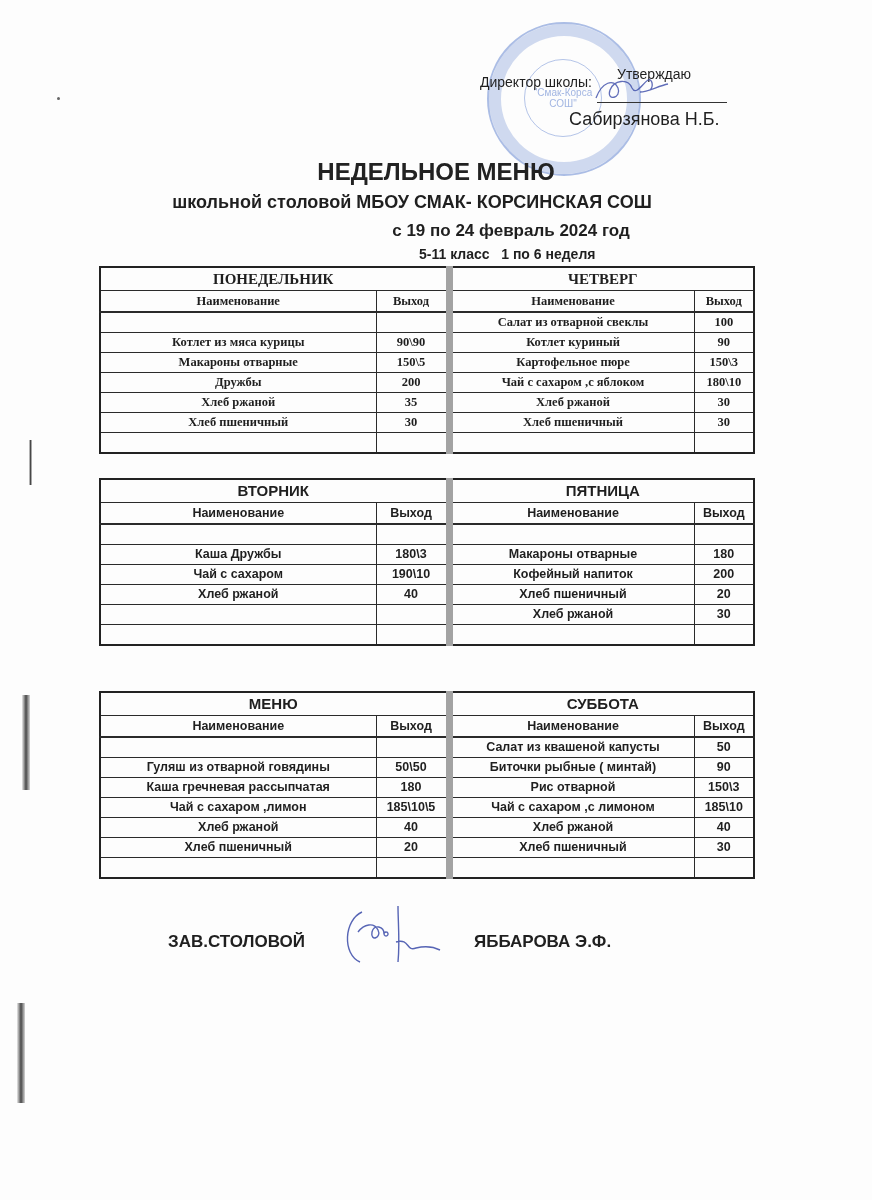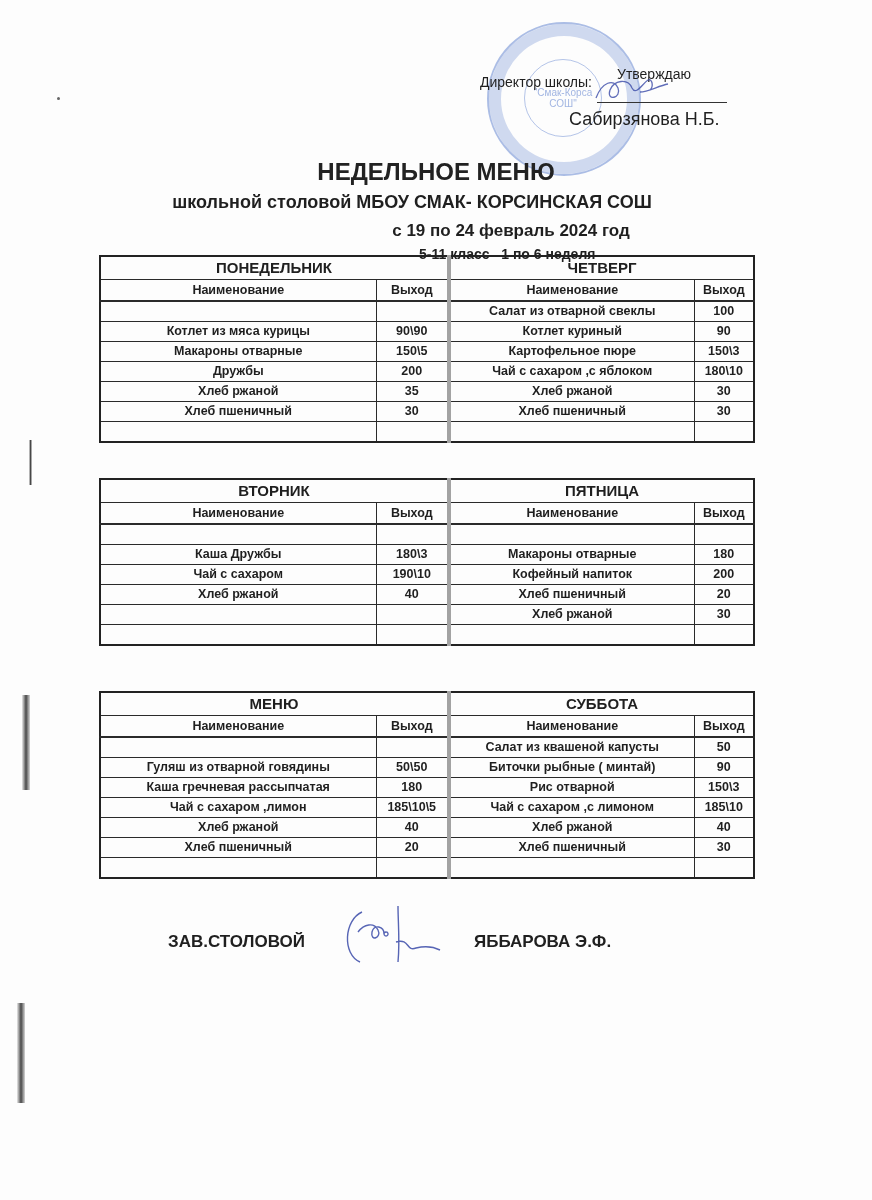--- a/index.html
+++ b/index.html
@@ -40,21 +40,21 @@
     }
     .menu-table td {
       border: 1px solid #2a2a2a; text-align: center; padding: 0; height: 19px; line-height: 19px;
       white-space: nowrap; overflow: hidden;
     }
     .menu-table .day td { font-size: 15px; height: 22px; line-height: 22px; border-top: 2px solid #222; }
     .menu-table .colhead td { height: 20px; border-bottom: 2px solid #2a2a2a; }
     .menu-table tr:last-child td { border-bottom: 2px solid #222; }
     .menu-table td:first-child { border-left: 2px solid #222; }
     .menu-table td:last-child { border-right: 2px solid #222; }
-    .menu-table td.split { border-left: 4px solid #a3a3a3; }
+    .menu-table td.split { border-left: 7px solid #a3a3a3; }
     
     .footer-left { left: 168px; top: 932px; font-size: 17px; font-weight: bold; }
     .footer-right { left: 474px; top: 932px; font-size: 17px; font-weight: bold; }
     .sig-canteen { left: 340px; top: 902px; width: 110px; height: 70px; }
     
     .scan-mark { left: 18px; width: 8px; background: linear-gradient(90deg, rgba(60,60,60,0.1), rgba(40,40,40,0.85), rgba(60,60,60,0.2)); }
     .dot { width: 3px; height: 3px; border-radius: 50%; background: #666; }
   </style>
 </head>
 <body>
@@ -77,21 +77,21 @@
   <path d="M4 26 C10 10, 22 6, 26 16 C30 26, 14 30, 18 18 C22 8, 36 6, 40 16 C44 24, 50 12, 56 8 C60 6, 62 14, 58 18 M48 20 C56 20, 66 14, 76 12" fill="none" stroke="#3a4aa8" stroke-width="1.3" opacity="0.8"></path>
 </svg>
 <div class="abs director-name">Сабирзянова Н.Б.</div>
 
 <div class="abs title">НЕДЕЛЬНОЕ МЕНЮ</div>
 <div class="abs subtitle">школьной столовой МБОУ СМАК- КОРСИНСКАЯ СОШ</div>
 <div class="abs dates">с 19 по 24 февраль 2024 год</div>
 <div class="abs grade" style="white-space:pre;">5-11 класс   1 по 6 неделя</div>
 
 <div id="tables">
-    <table class="menu-table" style="top: 255px;">
+    <table class="menu-table" style="top: 266px; font-family: Liberation Serif, serif;">
       <colgroup>
         <col style="width:276px">
         <col style="width:73px">
         <col style="width:245px">
         <col style="width:60px">
       </colgroup>
       <tbody>
         <tr class="day">
           <td colspan="2">ПОНЕДЕЛЬНИК</td>
           <td colspan="2" class="split">ЧЕТВЕРГ</td>

